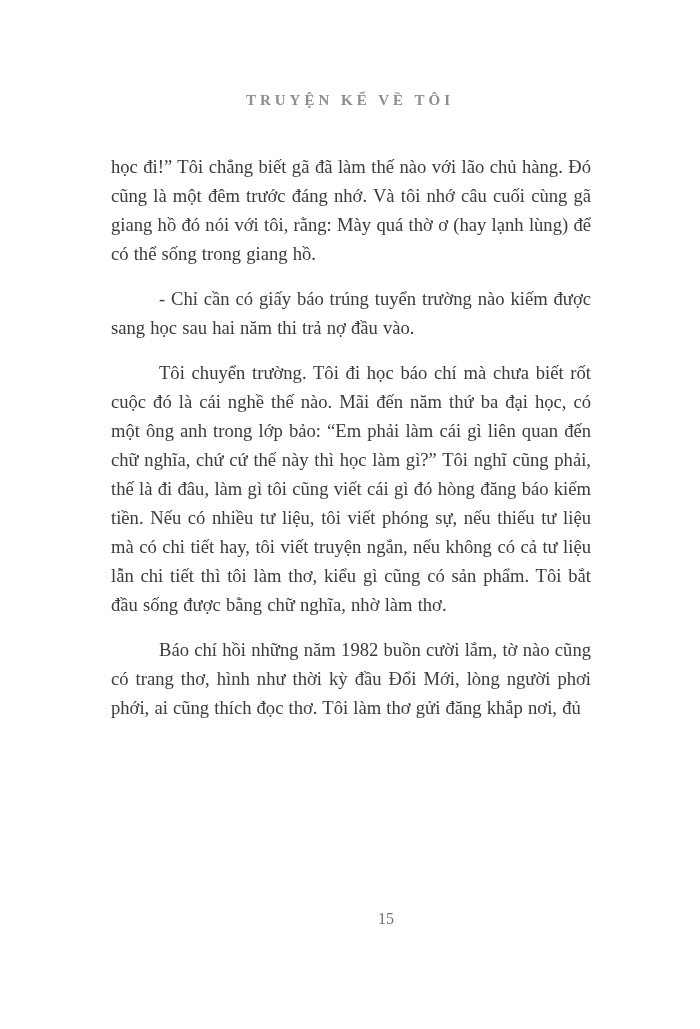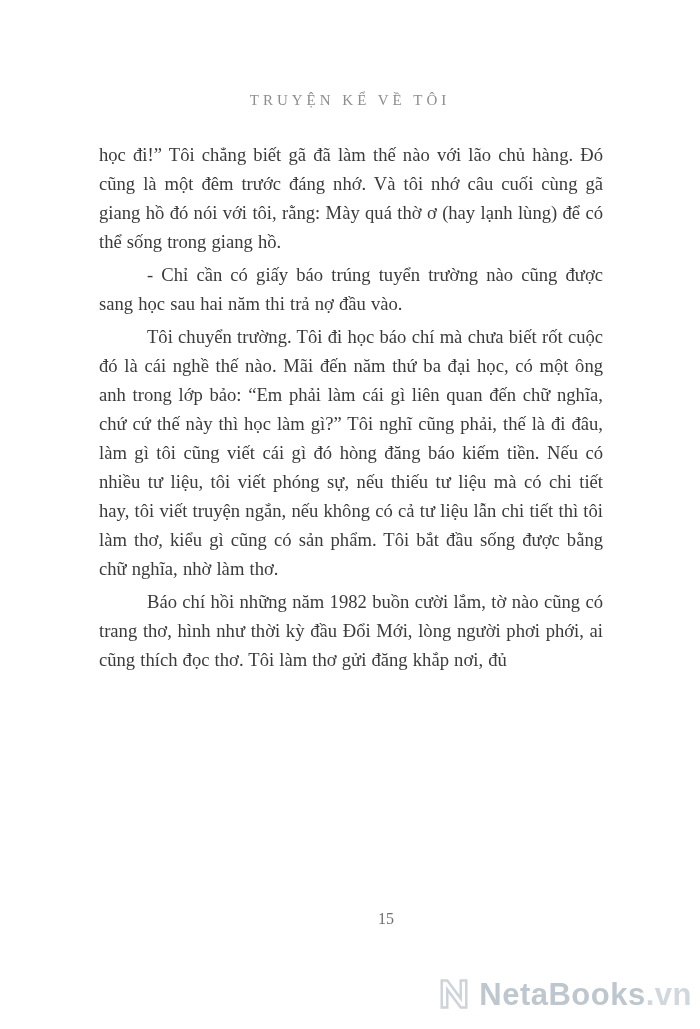--- a/index.html
+++ b/index.html
@@ -20,33 +20,33 @@
   }
   .running-head {
     position: absolute;
     top: 92px;
     left: 0;
     width: 100%;
     text-align: center;
     font-size: 15px;
     letter-spacing: 4px;
     color: #8d8d8d;
-    font-weight: 400;
+    font-weight: 700;
   }
   .page-body {
     position: absolute;
     top: 136px;
     left: 95px;
     width: 512px;
     font-size: 18.6px;
     line-height: 29px;
     text-align: justify;
   }
   .para {
-    margin: 4px;
+    margin: 16px;
     padding: 0;
     word-spacing: 0.5px;
   }
   .para.continuation { text-indent: 0; }
   .para.section { margin-top: 42px; text-indent: 0; }
   .para.dialogue { text-indent: 48px; }
   .para.indented { text-indent: 48px; }
   .folio {
     position: absolute;
     top: 910px;
@@ -84,27 +84,21 @@
 </style>
 </head>
 <body>
 
 <div class="page">
 
   <div class="running-head">TRUYỆN KỂ VỀ TÔI</div>
 
   <div class="page-body">
       <p class="para continuation">học đi!” Tôi chẳng biết gã đã làm thế nào với lão chủ hàng. Đó cũng là một đêm trước đáng nhớ. Và tôi nhớ câu cuối cùng gã giang hồ đó nói với tôi, rằng: Mày quá thờ ơ (hay lạnh lùng) để có thể sống trong giang hồ.</p>
-      <p class="para dialogue">- Chỉ cần có giấy báo trúng tuyển trường nào cũng được sang học sau hai năm thi trả nợ đầu vào.</p>
+      <p class="para dialogue">- Chỉ cần có giấy báo trúng tuyển trường nào kiếm được sang học sau hai năm thi trả nợ đầu vào.</p>
       <p class="para indented">Tôi chuyển trường. Tôi đi học báo chí mà chưa biết rốt cuộc đó là cái nghề thế nào. Mãi đến năm thứ ba đại học, có một ông anh trong lớp bảo: “Em phải làm cái gì liên quan đến chữ nghĩa, chứ cứ thế này thì học làm gì?” Tôi nghĩ cũng phải, thế là đi đâu, làm gì tôi cũng viết cái gì đó hòng đăng báo kiếm tiền. Nếu có nhiều tư liệu, tôi viết phóng sự, nếu thiếu tư liệu mà có chi tiết hay, tôi viết truyện ngắn, nếu không có cả tư liệu lẫn chi tiết thì tôi làm thơ, kiểu gì cũng có sản phẩm. Tôi bắt đầu sống được bằng chữ nghĩa, nhờ làm thơ.</p>
       <p class="para indented">Báo chí hồi những năm 1982 buồn cười lắm, tờ nào cũng có trang thơ, hình như thời kỳ đầu Đổi Mới, lòng người phơi phới, ai cũng thích đọc thơ. Tôi làm thơ gửi đăng khắp nơi, đủ</p>
     </div>
 
   <div class="folio">15</div>
 
-  <div class="watermark">
-    <svg class="wm-logo" viewBox="0 0 34 34" aria-hidden="true">
-      <path d="M6 29 L6 5 L11 5 L23 21 L23 5 L28 5 L28 29 L23 29 L11 13 L11 29 Z" fill="none" stroke="#c4ccd3" stroke-width="2.2" stroke-linejoin="miter"></path>
-    </svg>
-    <span class="wm-text"><span class="wm-brand">NetaBooks</span><span class="wm-domain">.vn</span></span>
-  </div>
 
 </div>
 
 </body></html>

